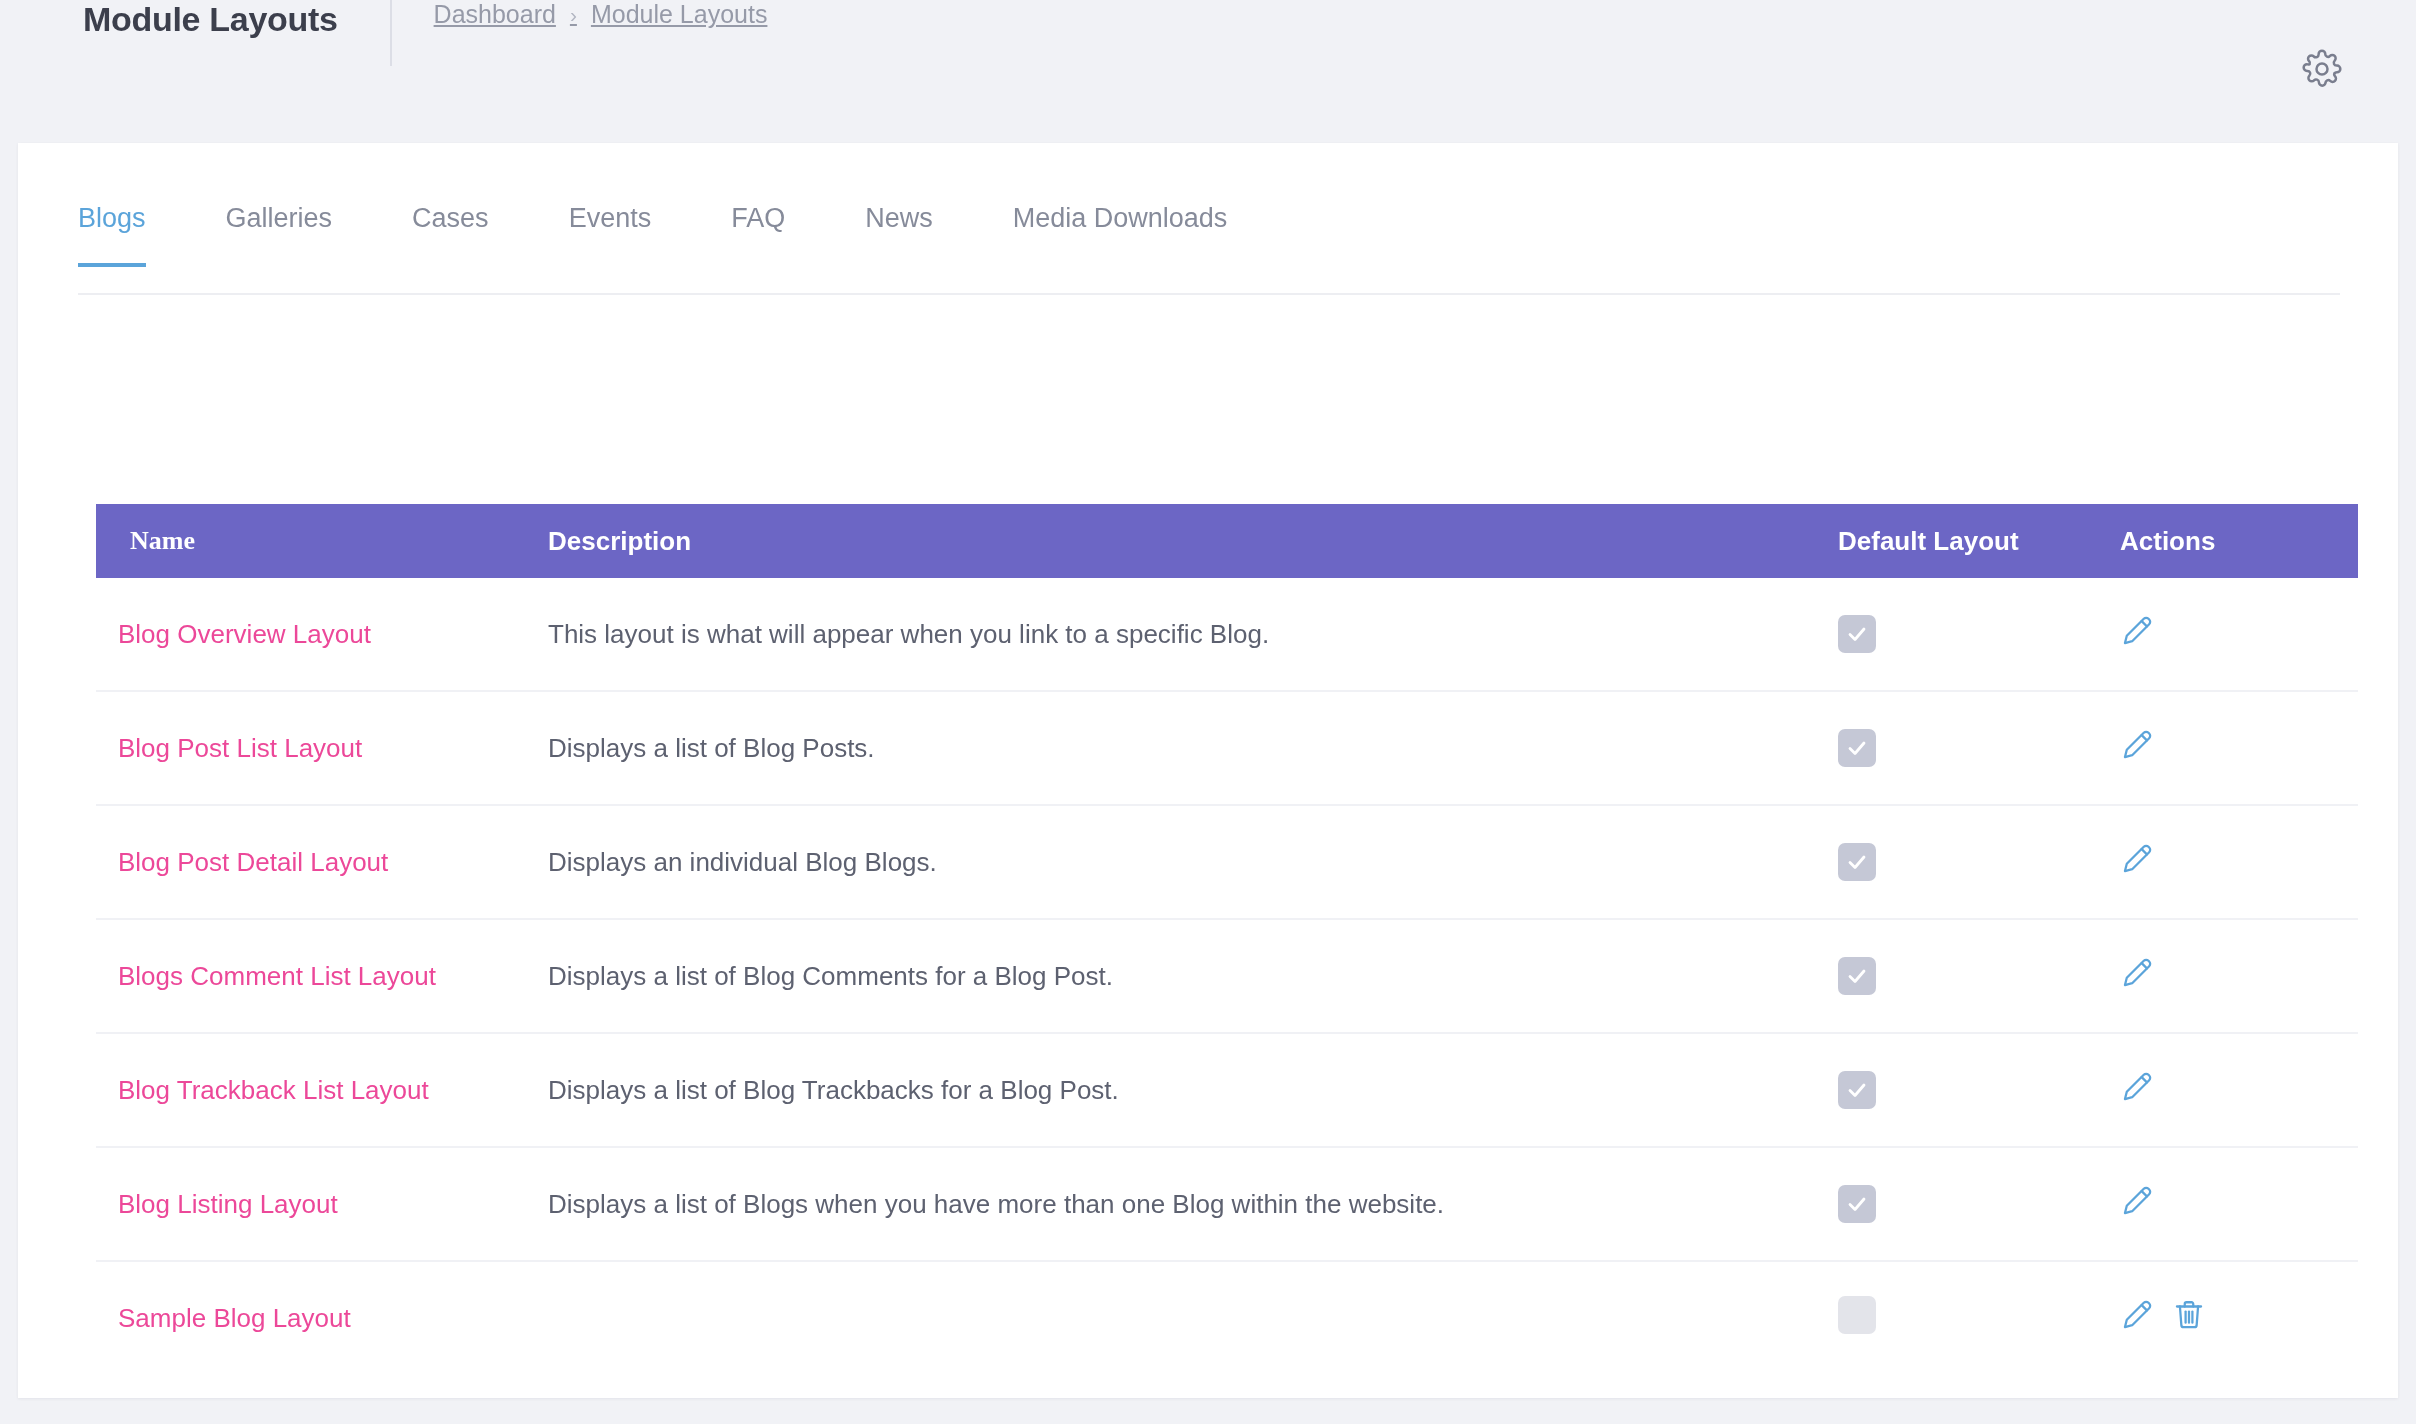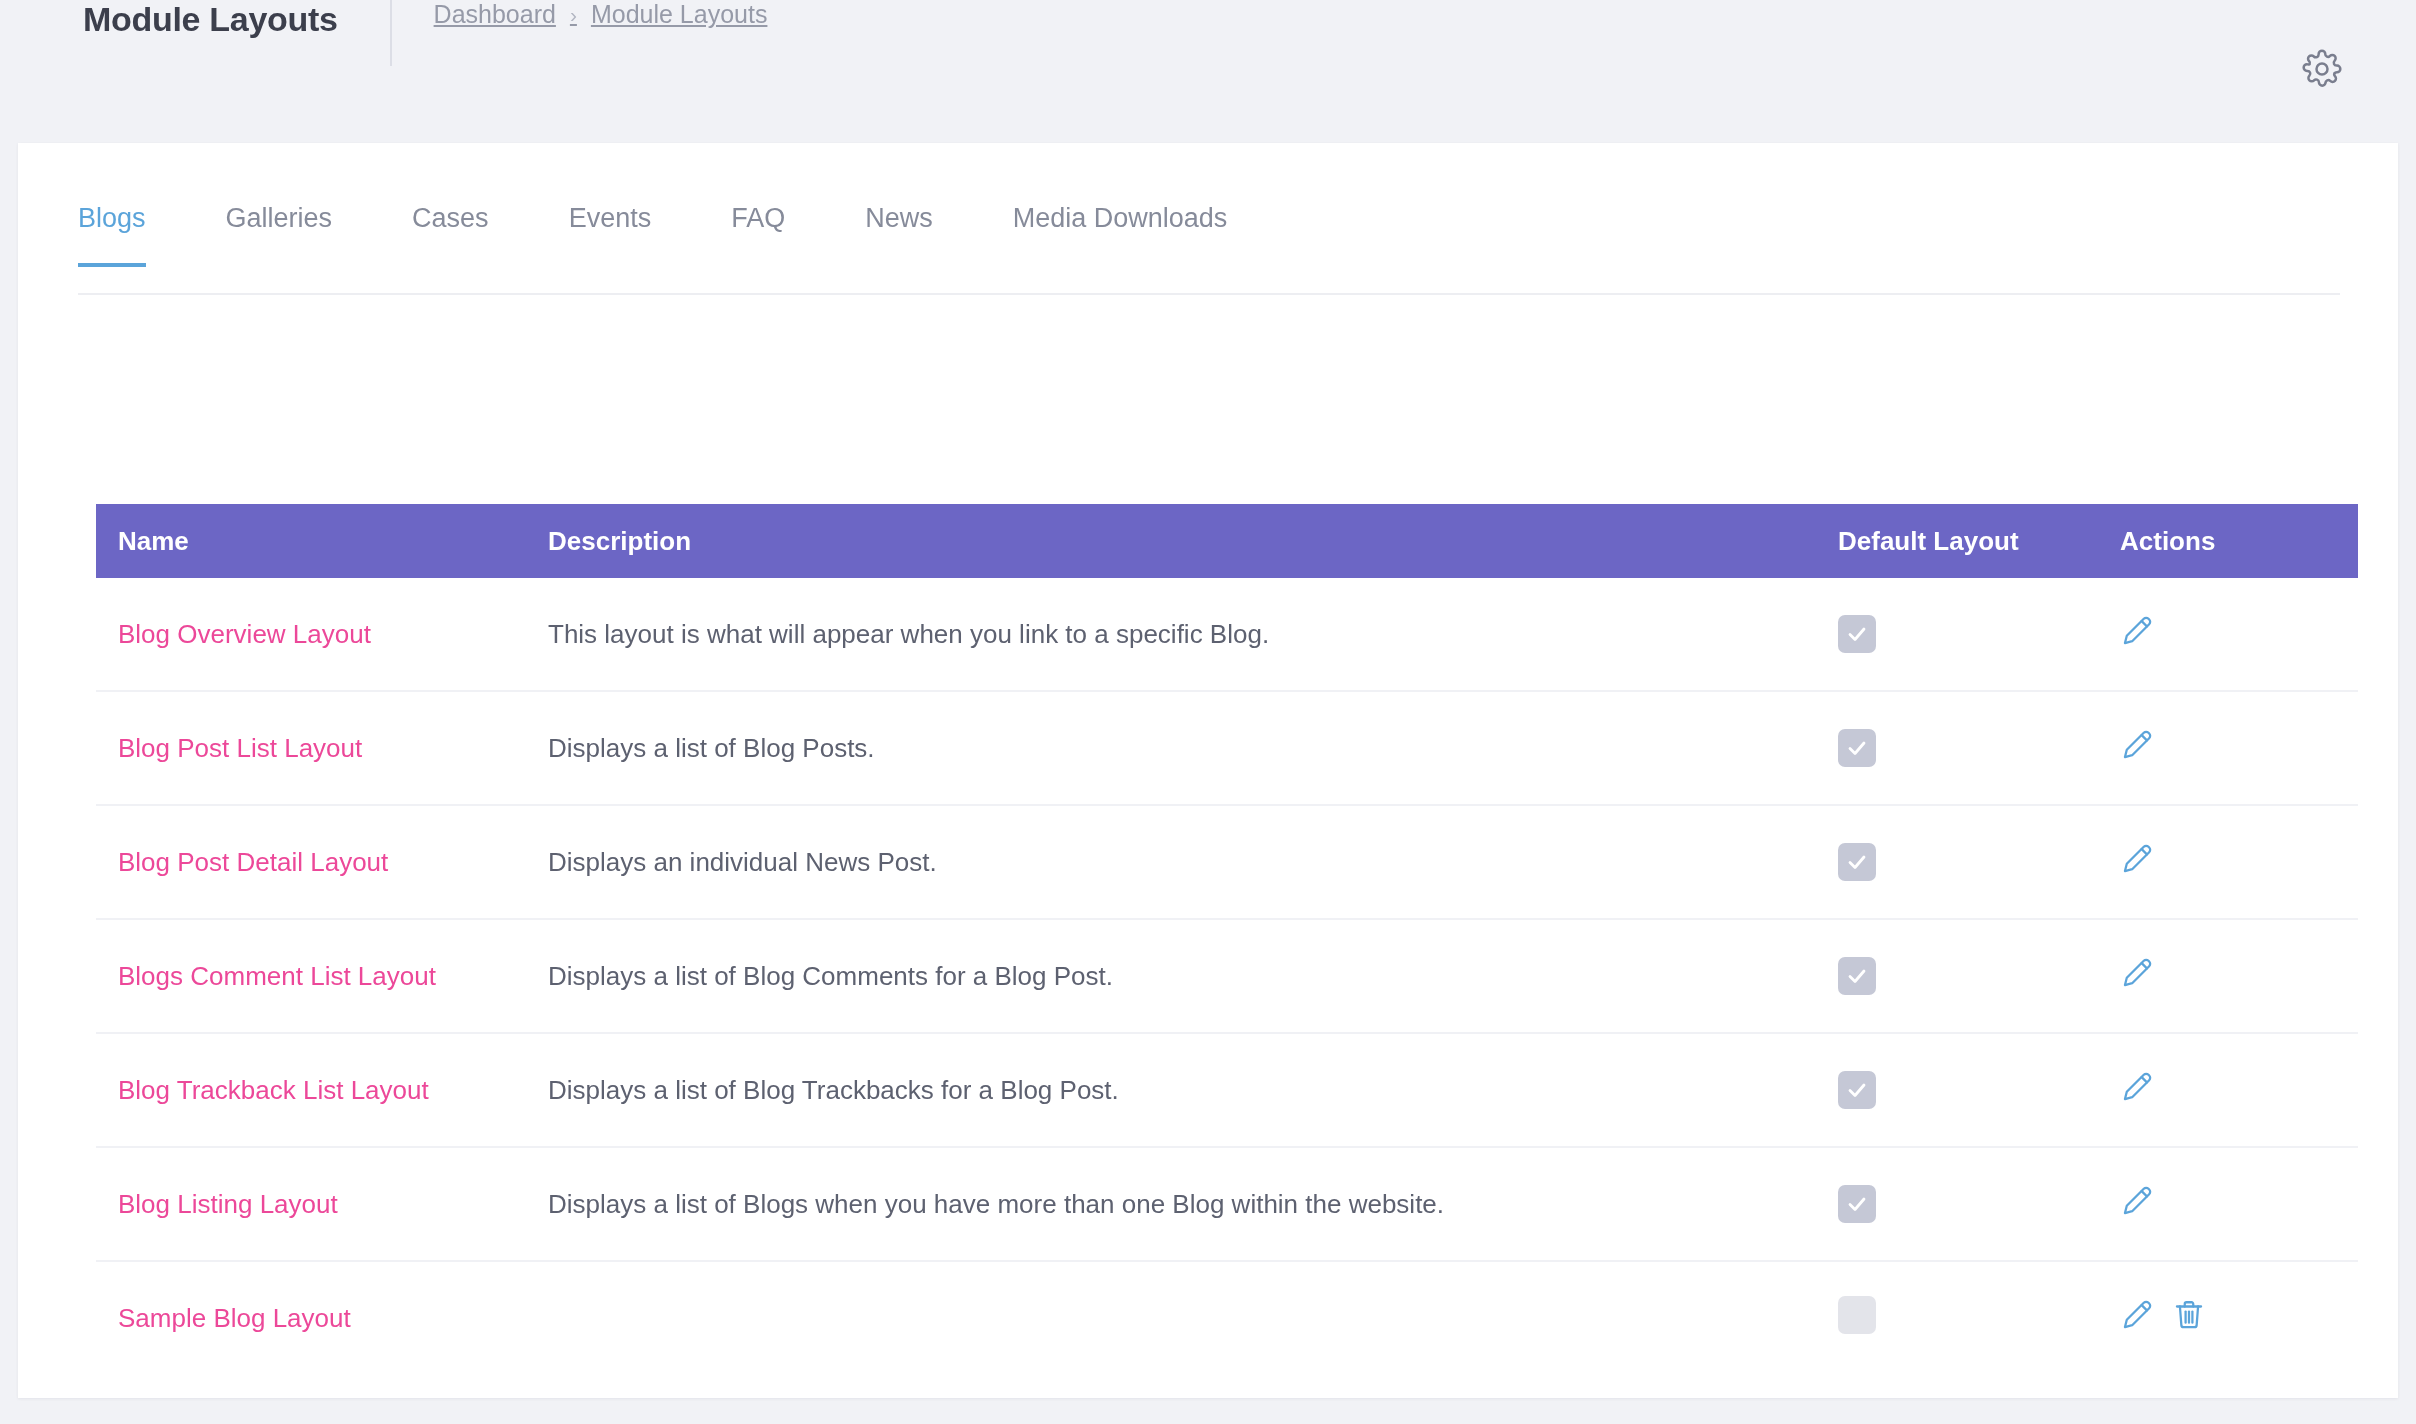--- a/index.html
+++ b/index.html
@@ -123,21 +123,21 @@
   .table thead th {
     background: #6c66c5;
     color: #ffffff;
     font-size: 26px;
     font-weight: 700;
     text-align: left;
     height: 74px;
     padding: 0;
     vertical-align: middle;
   }
-  .table thead th:first-child { padding-left: 22px; }
+  .table thead th:first-child { padding-left: 34px; font-family: Liberation Serif, serif; }
   .table tbody td {
     border-bottom: 2px solid #f0f1f5;
     height: 112px;
     padding: 0;
     vertical-align: middle;
     font-size: 26px;
     color: #5d6170;
   }
   .table tbody tr:last-child td {
     border-bottom: none;
@@ -288,21 +288,21 @@
                 <span><svg width="34" height="34" viewBox="0 0 24 24" fill="none" stroke="#5ba4da" stroke-width="1.6" stroke-linecap="round" stroke-linejoin="round">
                     <path d="M16.8 3.4a2.3 2.3 0 0 1 3.3 0l.5.5a2.3 2.3 0 0 1 0 3.3L8.6 19.2 3.5 20.5l1.3-5.1z"></path>
                     <line x1="15.3" y1="5" x2="19" y2="8.7"></line>
                   </svg></span>
               </span>
             </div>
           </td>
         </tr>
         <tr>
           <td class="name-cell"><span class="row-link">Blog Post Detail Layout</span></td>
-          <td><span class="desc-text">Displays an individual News Post.</span></td>
+          <td><span class="desc-text">Displays an individual Blog Blogs.</span></td>
           <td><span class="chk">
               <span>
                 <svg width="24" height="24" viewBox="0 0 24 24" fill="none" stroke="#ffffff" stroke-width="2.8" stroke-linecap="round" stroke-linejoin="round">
                   <polyline points="5 12.5 10 17.5 19 7"></polyline>
                 </svg>
               </span>
             </span></td>
           <td>
             <div class="actions">
               <span class="icon-btn">

